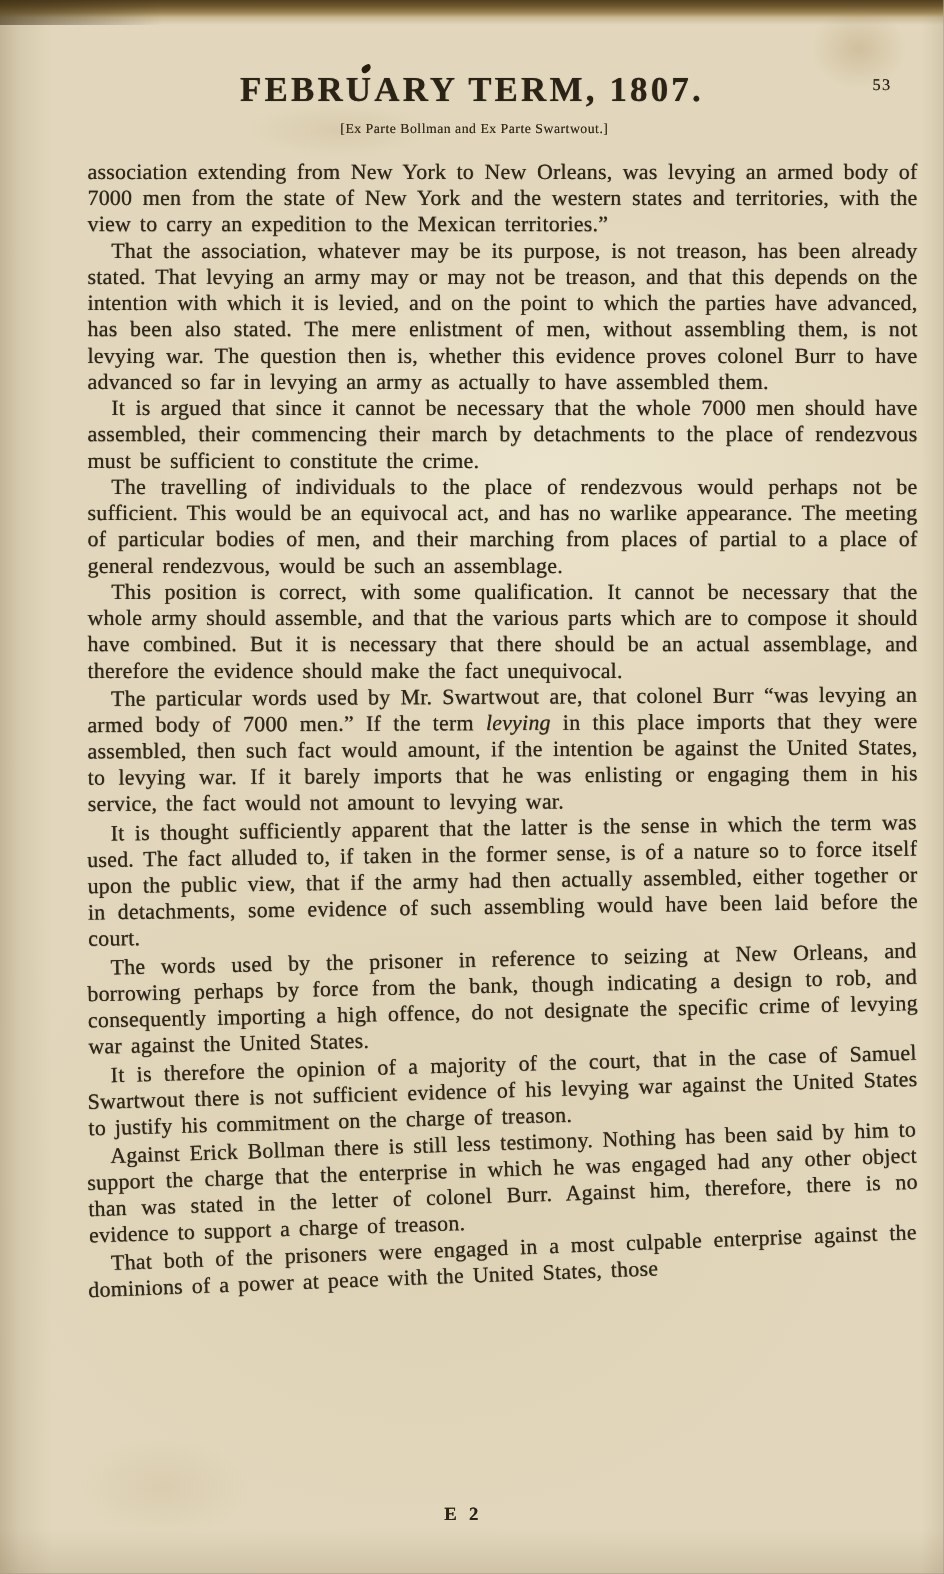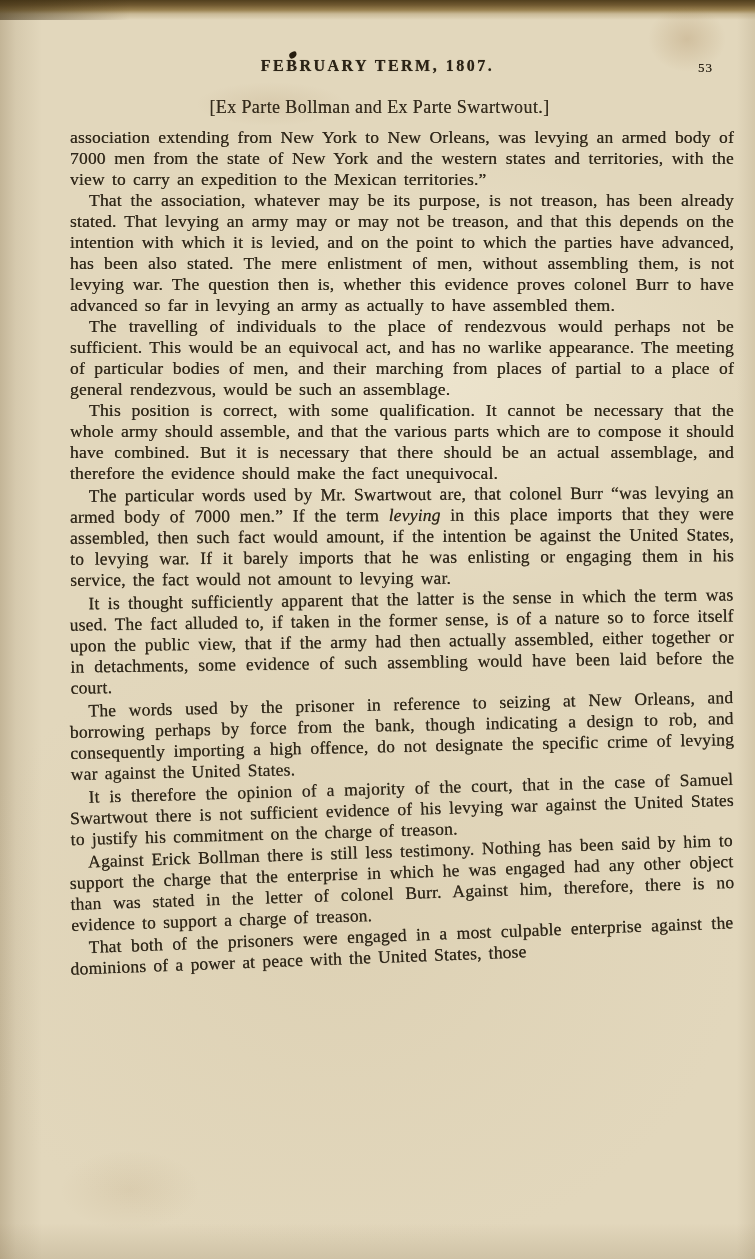--- a/index.html
+++ b/index.html
@@ -38,32 +38,32 @@
   .ink-mark {
     position:absolute; left:289px; top:52px; width:8px; height:6px;
     background:#261d0f; border-radius:60% 30% 70% 40%;
     transform:rotate(-24deg);
   }
   .header {
     position:absolute; top:57px; left:0; right:0;
     text-align:center;
   }
   .term {
-    font-size:16px; font-weight:bold; letter-spacing:2.5px;
+    font-size:28px; font-weight:bold; letter-spacing:2.5px;
     color:#2b2316;
     text-shadow:0 0 0.7px rgba(43,35,22,0.75);
   }
   .pagenum {
     position:absolute; top:60px; right:42px;
     font-size:13px; letter-spacing:1px; color:#2b2316;
     text-shadow:0 0 0.6px rgba(43,35,22,0.7);
   }
   .caption {
     position:absolute; top:97px; left:4px; right:0;
-    text-align:center; font-size:18px; letter-spacing:0.4px;
+    text-align:center; font-size:11px; letter-spacing:0.4px;
     color:#342b1c;
     text-shadow:0 0 0.5px rgba(52,43,28,0.7);
   }
   .body {
     position:absolute; top:127px; left:46px; width:664px;
     font-size:17.5px; line-height:21px;
     text-align:justify;
     word-spacing:2.5px; letter-spacing:0.2px;
     text-shadow:0 0 0.6px rgba(47,39,25,0.65), 0.3px 0.3px 0 rgba(47,39,25,0.3);
     margin-left:24px;
@@ -90,23 +90,25 @@
 
   <div class="header">
     <span class="term">FEBRUARY TERM, 1807.</span>
   </div>
   <div class="pagenum">53</div>
   <div class="caption">[Ex Parte Bollman and Ex Parte Swartwout.]</div>
 
   <div class="body">
       <p>association extending from New York to New Orleans, was levying an armed body of 7000 men from the state of New York and the western states and territories, with the view to carry an expedition to the Mexican territories.”</p>
       <p class="indent">That the association, whatever may be its purpose, is not treason, has been already stated.  That levying an army may or may not be treason, and that this depends on the intention with which it is levied, and on the point to which the parties have advanced, has been also stated.  The mere enlistment of men, without assembling them, is not levying war.  The question then is, whether this evidence proves colonel Burr to have advanced so far in levying an army as actually to have assembled them.</p>
+      <p class="indent">It is argued that since it cannot be necessary that the whole 7000 men should have assembled, their commencing their march by detachments to the place of rendezvous must be sufficient to constitute the crime.</p>
       <p class="indent">The travelling of individuals to the place of rendezvous would perhaps not be sufficient.  This would be an equivocal act, and has no warlike appearance.  The meeting of particular bodies of men, and their marching from places of partial to a place of general rendezvous, would be such an assemblage.</p>
       <p class="indent">This position is correct, with some qualification.  It cannot be necessary that the whole army should assemble, and that the various parts which are to compose it should have combined.  But it is necessary that there should be an actual assemblage, and therefore the evidence should make the fact unequivocal.</p>
       <p class="indent" style="transform: rotate(-0.3deg);"><span>The particular words used by Mr. Swartwout are, that colonel Burr “was levying an armed body of 7000 men.”  If the term </span><span style="font-style: italic;">levying</span><span> in this place imports that they were assembled, then such fact would amount, if the intention be against the United States, to levying war.  If it barely imports that he was enlisting or engaging them in his service, the fact would not amount to levying war.</span></p>
       <p class="indent" style="transform: rotate(-0.8deg);">It is thought sufficiently apparent that the latter is the sense in which the term was used.  The fact alluded to, if taken in the former sense, is of a nature so to force itself upon the public view, that if the army had then actually assembled, either together or in detachments, some evidence of such assembling would have been laid before the court.</p>
       <p class="indent" style="transform: rotate(-1.2deg);">The words used by the prisoner in reference to seizing at New Orleans, and borrowing perhaps by force from the bank, though indicating a design to rob, and consequently importing a high offence, do not designate the specific crime of levying war against the United States.</p>
       <p class="indent" style="transform: rotate(-1.6deg);">It is therefore the opinion of a majority of the court, that in the case of Samuel Swartwout there is not sufficient evidence of his levying war against the United States to justify his commitment on the charge of treason.</p>
       <p class="indent" style="transform: rotate(-1.9deg);">Against Erick Bollman there is still less testimony.  Nothing has been said by him to support the charge that the enterprise in which he was engaged had any other object than was stated in the letter of colonel Burr.  Against him, therefore, there is no evidence to support a charge of treason.</p>
       <p class="indent" style="transform: rotate(-2.2deg);">That both of the prisoners were engaged in a most culpable enterprise against the dominions of a power at peace with the United States, those</p>
     </div>
 
+  <div class="sig">E 2</div>
 </div>
 
 </body></html>

